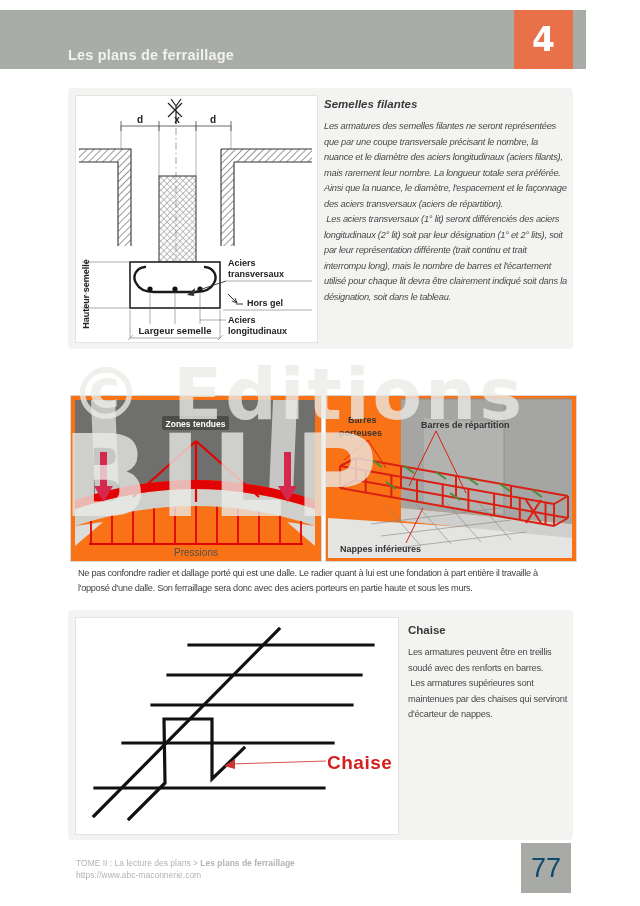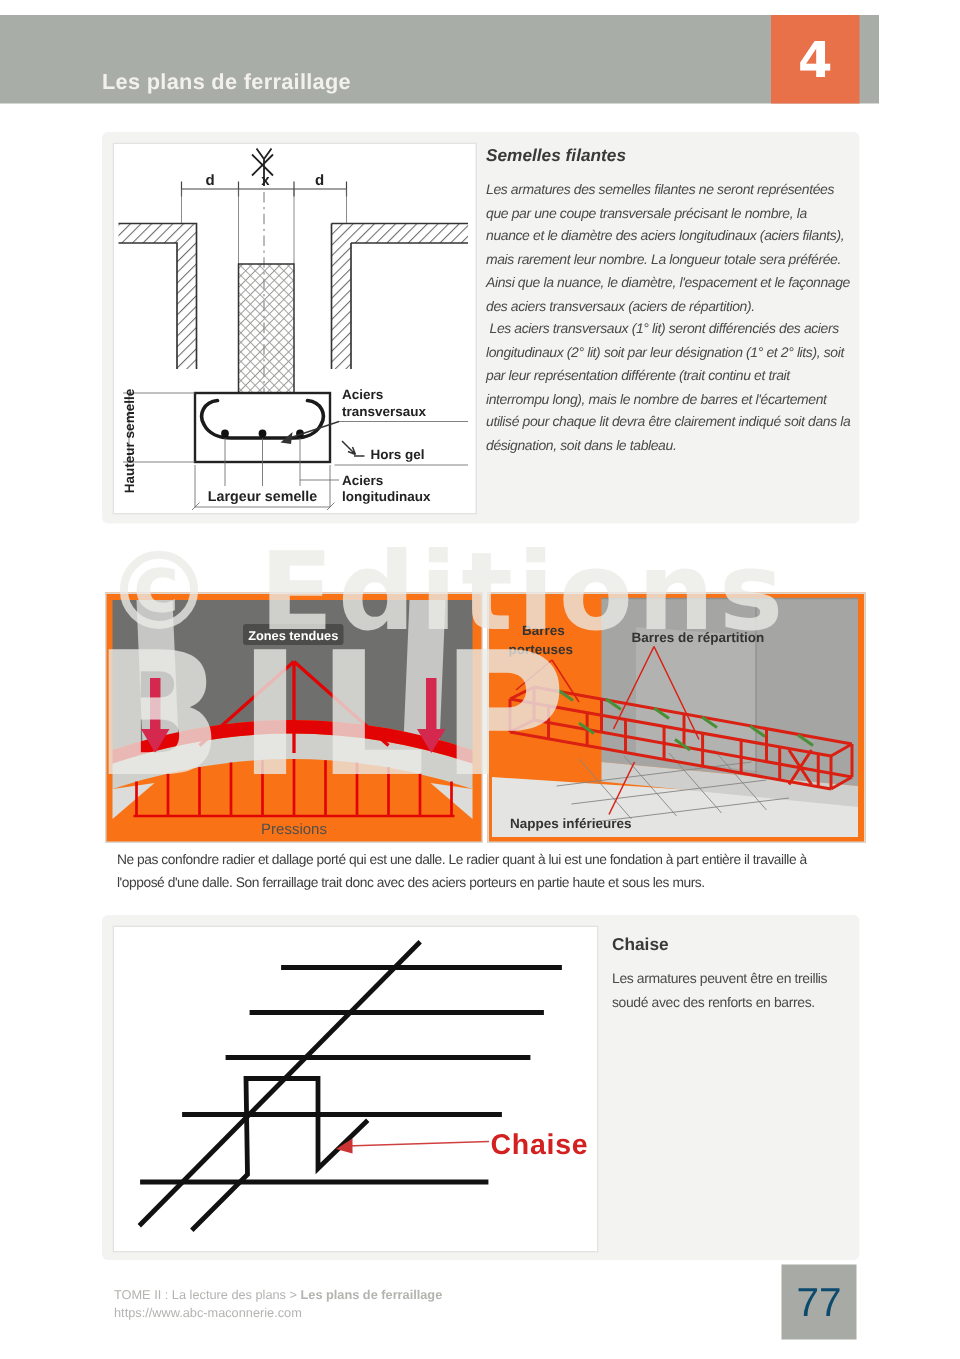--- a/index.html
+++ b/index.html
@@ -198,39 +198,40 @@
         <path d="M110,35 L83,90 M110,35 L140,97"></path>
         <path d="M80,147 L97,112"></path>
       </g>
       <text x="22" y="27" font-size="9" font-weight="600" fill="#333">Barres</text>
       <text x="13" y="40" font-size="9" font-weight="600" fill="#333">porteuses</text>
       <text x="95" y="32" font-size="9" font-weight="600" fill="#333">Barres de répartition</text>
       <text x="14" y="156" font-size="9" font-weight="600" fill="#333">Nappes inférieures</text>
     </svg>
   </div>
 
-  <p class="note">Ne pas confondre radier et dallage porté qui est une dalle. Le radier quant à lui est une fondation à part entière il travaille à l'opposé d'une dalle. Son ferraillage trait donc avec des aciers porteurs en partie haute et sous les murs.</p>
+  <p class="note">Ne pas confondre radier et dallage porté qui est une dalle. Le radier quant à lui est une fondation à part entière il travaille à l'opposé d'une dalle. Son ferraillage sera donc avec des aciers porteurs en partie haute et sous les murs.</p>
 
   <div class="cbox box2">
     <div class="white-panel diagram4-panel">
       <svg width="320" height="214" viewBox="0 0 320 214">
         <g stroke="#111" stroke-width="3.2" fill="none" stroke-linecap="square">
           <path d="M113,27 H297 M92,57 H285 M76,87 H276 M47,125 H257 M19,170 H248"></path>
           <path d="M18,198 L203,11"></path>
           <path d="M53,201 L89,165 L88,101 L136,101 L136,161 L168,130"></path>
         </g>
         <path d="M155,146 L250,143" stroke="#d04040" stroke-width=".9" fill="none"></path>
         <polygon points="148,148 159,141 159,151" fill="#c33"></polygon>
         <text x="251" y="151" font-size="19" font-weight="bold" fill="#d32020" letter-spacing=".5">Chaise</text>
       </svg>
     </div>
     <div class="box-text box2-text">
       <h3 class="small-heading">Chaise</h3>
       <div class="body-text">
         <p>Les armatures peuvent être en treillis soudé avec des renforts en barres.</p>
+        <p>&nbsp;Les armatures supérieures sont maintenues par des chaises qui serviront d'écarteur de nappes.</p>
       </div>
     </div>
   </div>
 
   <div class="watermark wm1">© Editions</div>
   <div class="watermark wm2">BILP</div>
 
   <div class="footer-crumb"><span>TOME II : La lecture des plans &gt; </span><b>Les plans de ferraillage</b></div>
   <a class="footer-url">https://www.abc-maconnerie.com</a>
   <div class="page-box">

